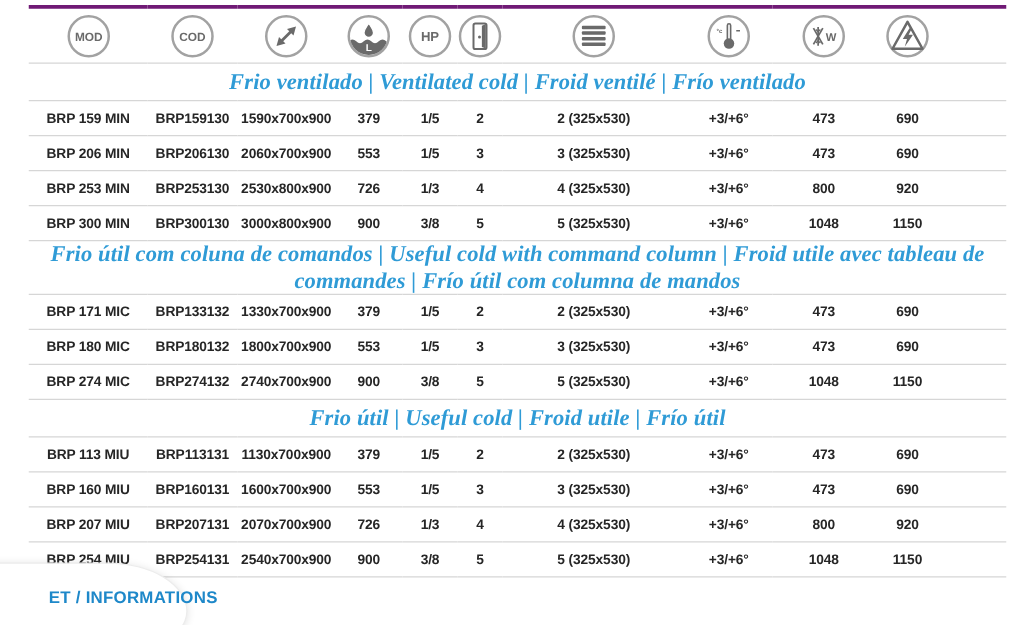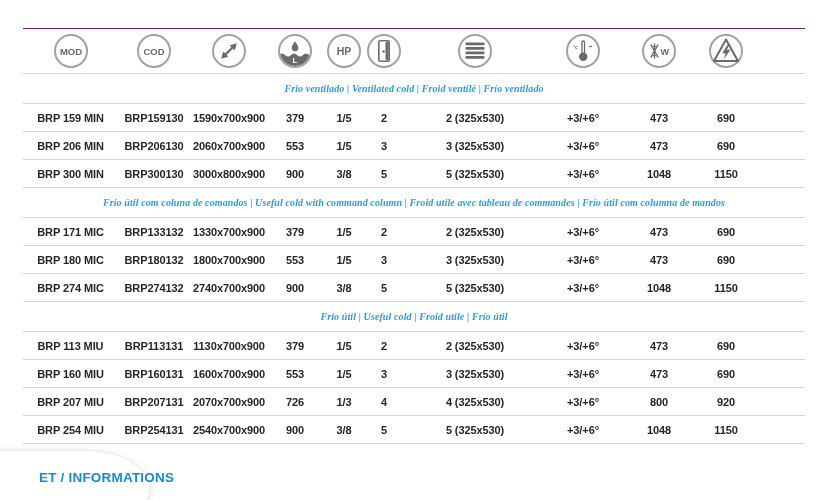--- a/index.html
+++ b/index.html
@@ -1,37 +1,37 @@
 <!DOCTYPE html>
 <html><head>
 <meta charset="utf-8">
 <style>
   html,body{margin:0;padding:0;}
   body{
     width:821px;height:500px;position:relative;overflow:hidden;
     background:#ffffff;font-family:"Liberation Sans",sans-serif;
   }
   table.spec{
-    position:absolute;left:23px;top:28px;width:782px;
+    position:absolute;left:23px;top:4px;width:782px;
     border-collapse:collapse;table-layout:fixed;
-    border-top:1px solid #701a75;
+    border-top:3px solid #701a75;
   }
   thead tr.icon-row{height:45px;border-bottom:1px solid #d6d6d6;}
   tr.section-row{height:30px;border-bottom:1px solid #d6d6d6;}
   tr.data-row{height:28px;border-bottom:1px solid #d6d6d6;}
   th,td{padding:0;text-align:center;vertical-align:middle;}
   th svg{display:block;margin:0 auto;}
   svg text{font-family:"Liberation Sans",sans-serif;}
   td.cell{
     font-size:11px;font-weight:600;color:#262626;letter-spacing:-0.1px;
     white-space:nowrap;overflow:hidden;
   }
   td.section-title{
     font-family:"Liberation Serif",serif;font-style:italic;font-weight:700;
-    font-size:10px;color:#2f9bd6;letter-spacing:0.1px;
+    font-size:18px;color:#2f9bd6;letter-spacing:0.1px;
   }
   .overlay{
     position:absolute;left:-30px;top:450px;width:178px;height:58px;
     background:#ffffff;border:1px solid #ececec;
     border-radius:0 85px 28px 0 / 0 52px 28px 0;
     box-shadow:0 1px 7px rgba(0,0,0,0.12);
     z-index:10;display:flex;align-items:center;
   }
   .overlay span{
     margin-left:32px;margin-top:-6px;font-size:13.5px;font-weight:700;
@@ -171,20 +171,33 @@
         <td class="cell">553</td>
         <td class="cell">1/5</td>
         <td class="cell">3</td>
         <td class="cell">3 (325x530)</td>
         <td class="cell">+3/+6°</td>
         <td class="cell">473</td>
         <td class="cell">690</td>
         <td class="cell"></td>
       </tr>
       <tr class="data-row">
+        <td class="cell">BRP 253 MIN</td>
+        <td class="cell">BRP253130</td>
+        <td class="cell">2530x800x900</td>
+        <td class="cell">726</td>
+        <td class="cell">1/3</td>
+        <td class="cell">4</td>
+        <td class="cell">4 (325x530)</td>
+        <td class="cell">+3/+6°</td>
+        <td class="cell">800</td>
+        <td class="cell">920</td>
+        <td class="cell"></td>
+      </tr>
+      <tr class="data-row">
         <td class="cell">BRP 300 MIN</td>
         <td class="cell">BRP300130</td>
         <td class="cell">3000x800x900</td>
         <td class="cell">900</td>
         <td class="cell">3/8</td>
         <td class="cell">5</td>
         <td class="cell">5 (325x530)</td>
         <td class="cell">+3/+6°</td>
         <td class="cell">1048</td>
         <td class="cell">1150</td>

